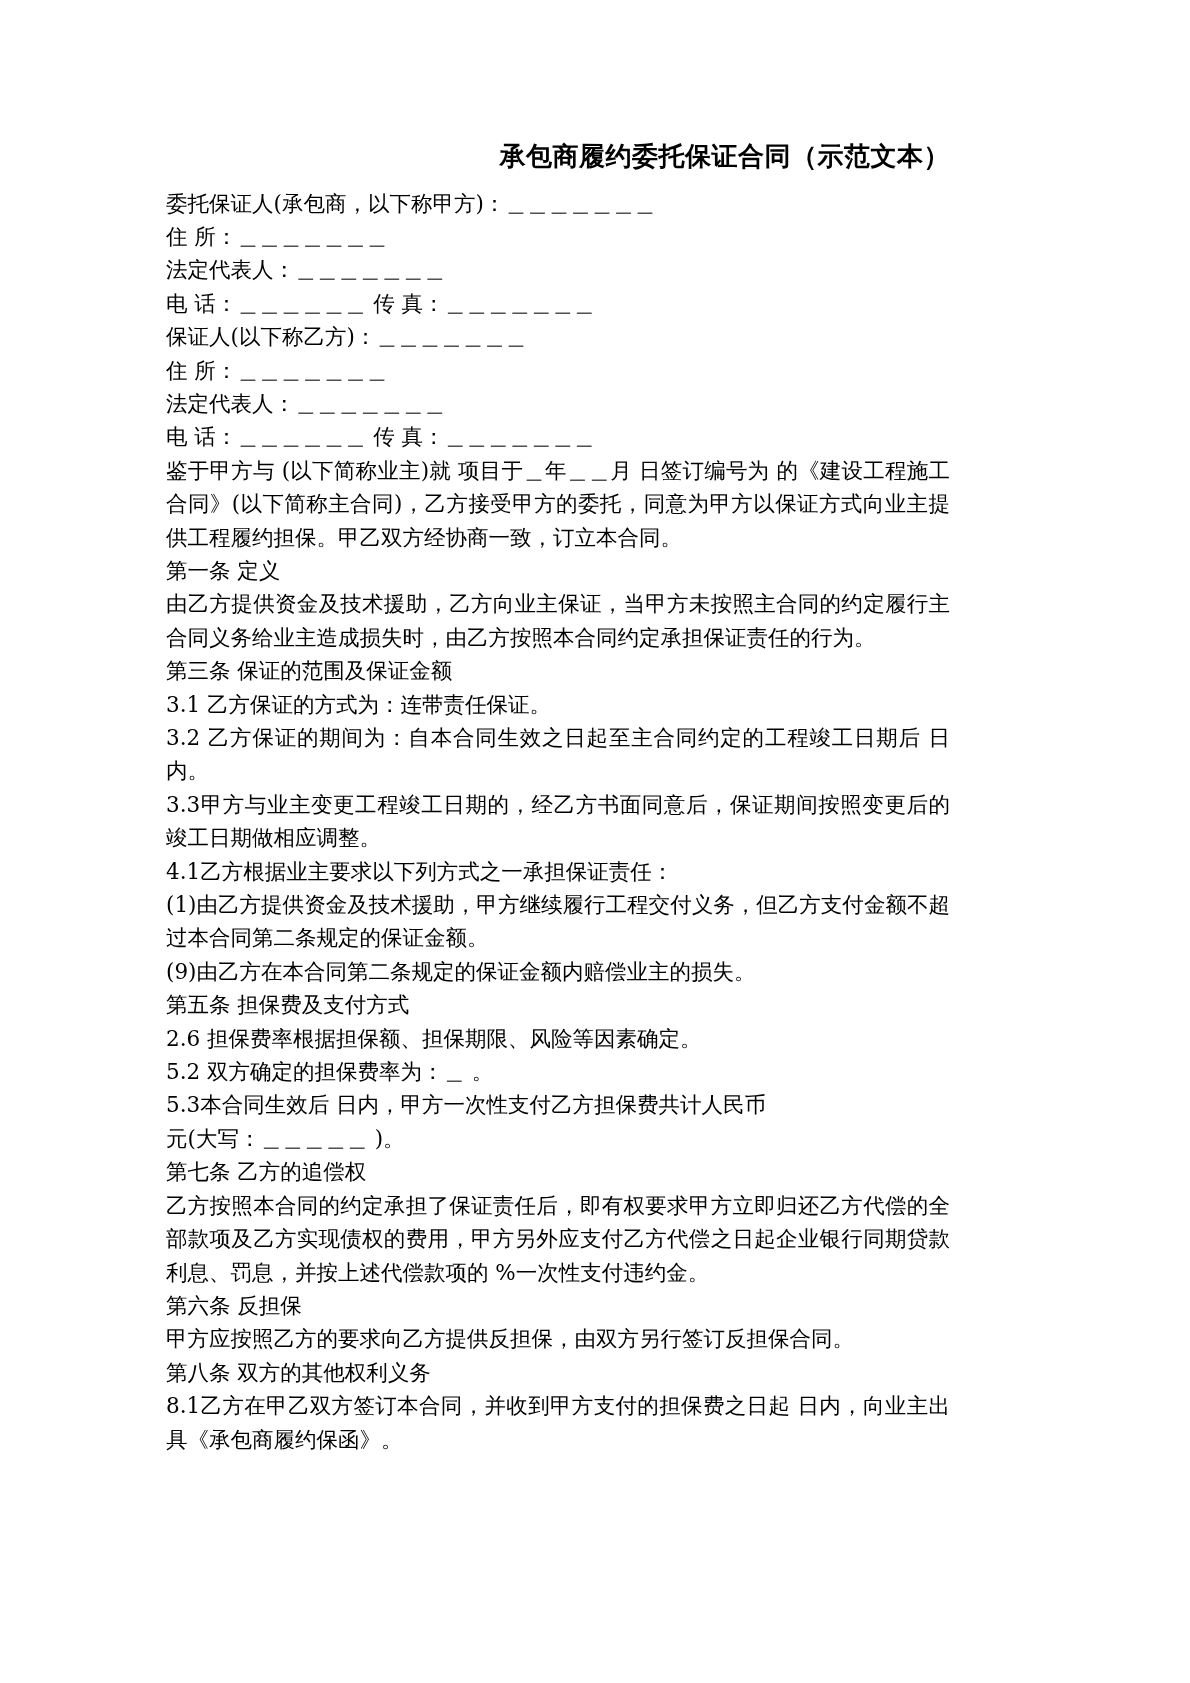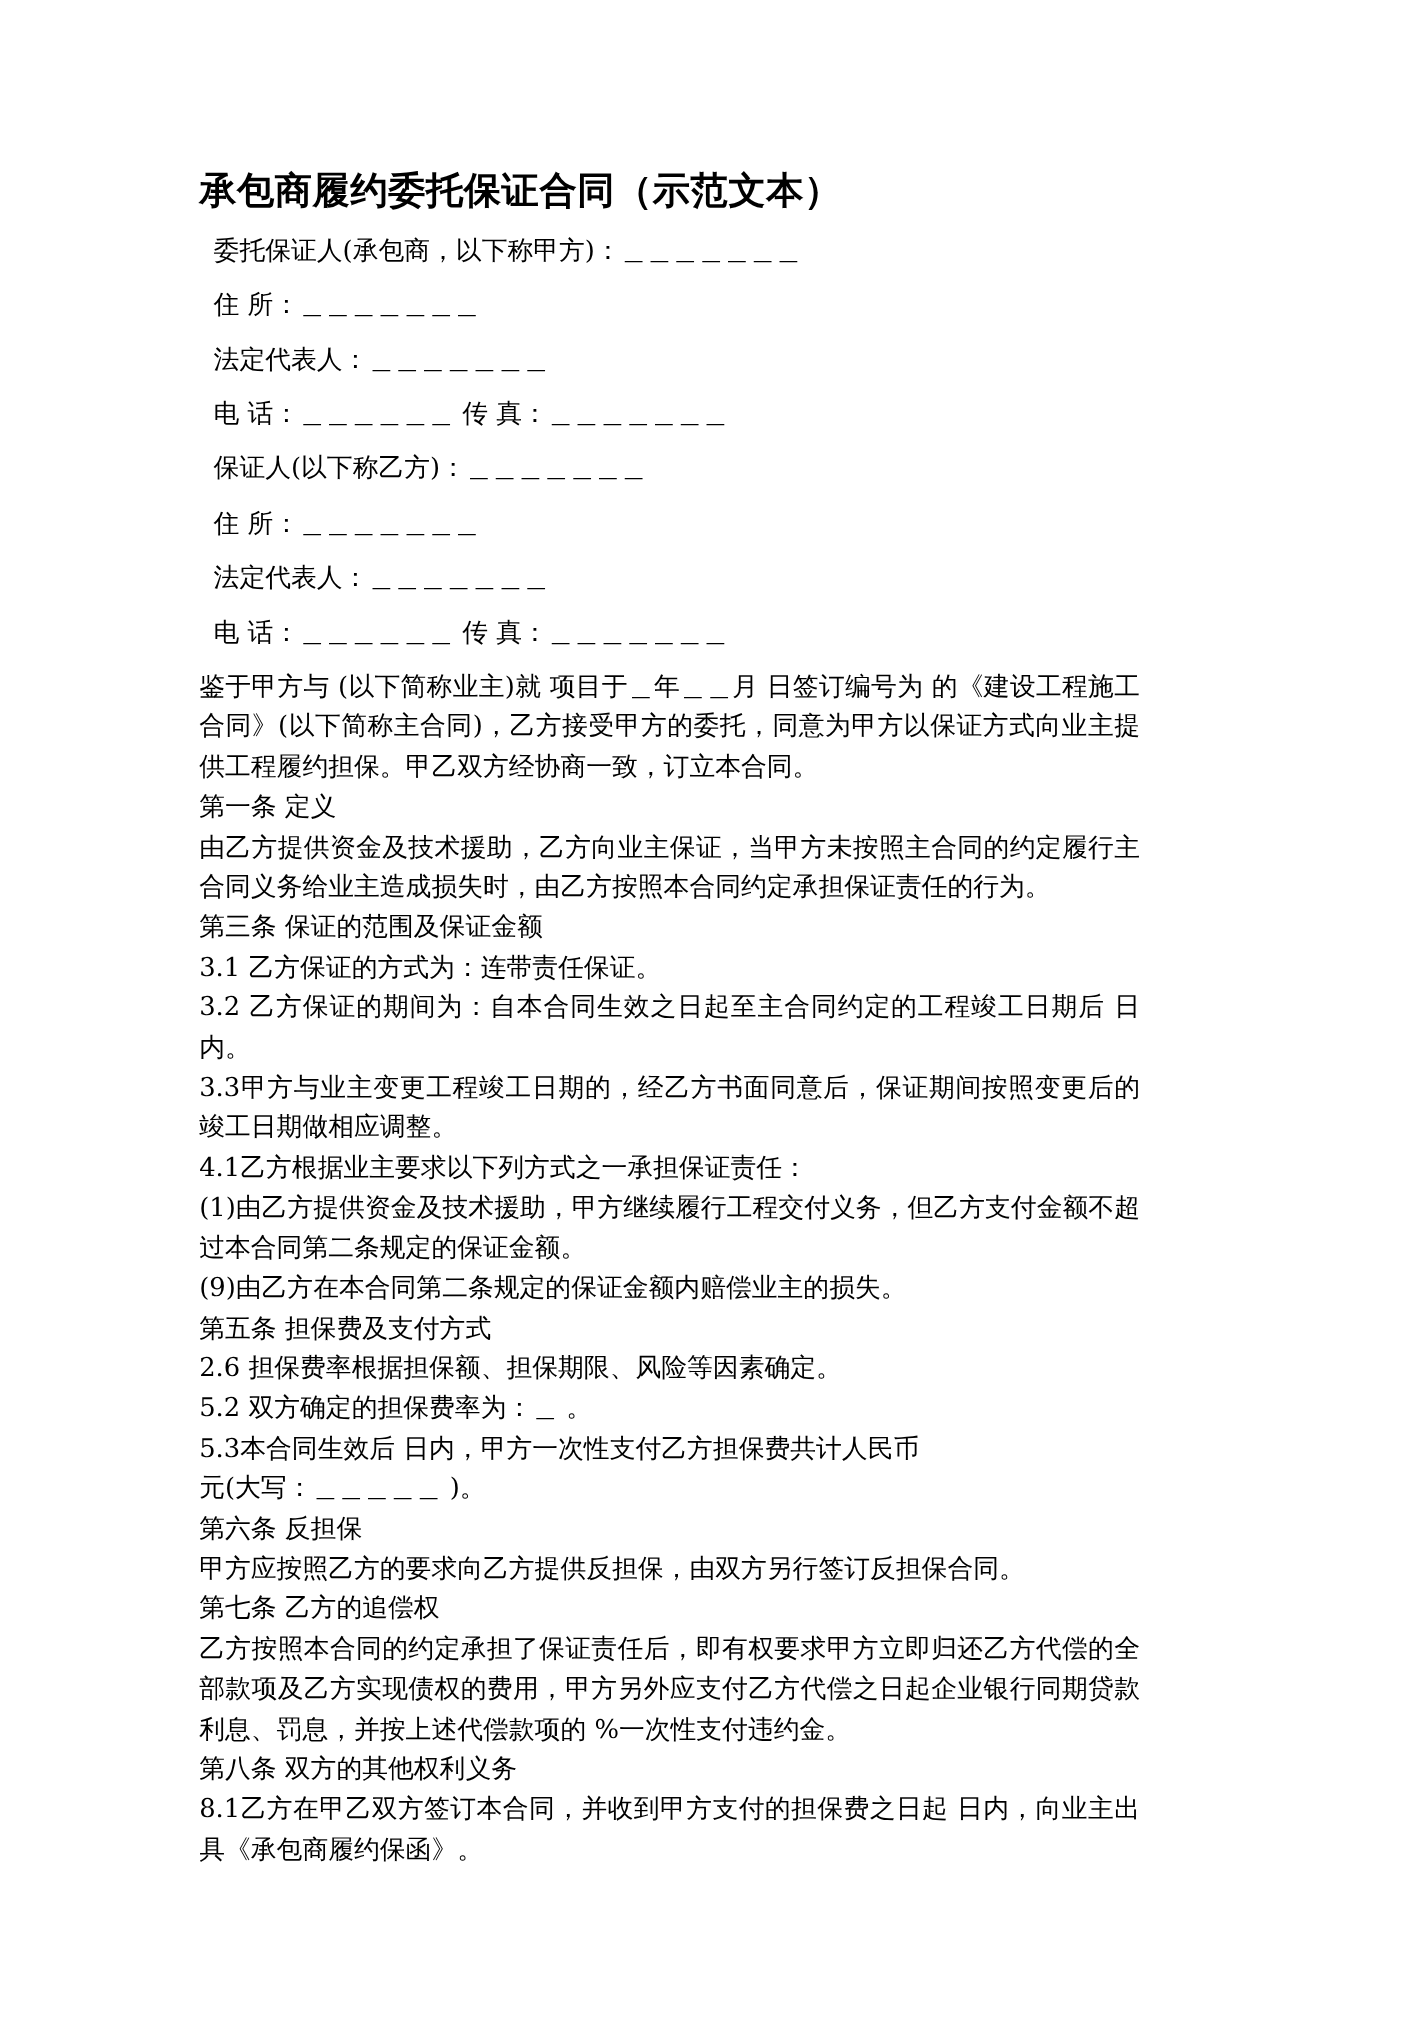--- a/index.html
+++ b/index.html
@@ -21,36 +21,36 @@
     overflow: hidden;
     box-sizing: border-box;
   }
   .content {
     position: absolute;
     left: 166px;
     top: 140px;
     width: 784px;
   }
   .doc-title {
-    font-size: 31px;
+    font-size: 26px;
     font-weight: bold;
     line-height: 1.25;
-    text-align: left;
+    text-align: right;
     letter-spacing: 0.5px;
     margin: 0 0 14px 0;
     white-space: nowrap;
   }
   .body-block {
     font-size: 21.5px;
     line-height: 33.4px;
     text-align: justify;
     text-justify: inter-ideograph;
   }
   .line {
-    margin: 12px;
+    margin: 0;
     padding: 0;
     white-space: pre-wrap;
     word-break: break-all;
   }
   .para {
     margin: 0;
     padding: 0;
     text-align: justify;
     text-justify: inter-ideograph;
     word-break: break-all;
@@ -108,27 +108,27 @@
 
       <div>
         <div class="heading-line">第五条 担保费及支付方式</div>
         <p class="para">2.6 担保费率根据担保额、担保期限、风险等因素确定。</p>
         <p class="para">5.2 双方确定的担保费率为：＿ 。</p>
         <p class="para">5.3本合同生效后 日内，甲方一次性支付乙方担保费共计人民币</p>
         <p class="para">元(大写：＿＿＿＿＿ )。</p>
       </div>
 
       <div>
-        <div class="heading-line">第六条 反担保</div>
-        <p class="para">甲方应按照乙方的要求向乙方提供反担保，由双方另行签订反担保合同。</p>
+        <div class="heading-line">第七条 乙方的追偿权</div>
+        <p class="para">乙方按照本合同的约定承担了保证责任后，即有权要求甲方立即归还乙方代偿的全部款项及乙方实现债权的费用，甲方另外应支付乙方代偿之日起企业银行同期贷款利息、罚息，并按上述代偿款项的 %一次性支付违约金。</p>
       </div>
 
       <div>
-        <div class="heading-line">第七条 乙方的追偿权</div>
-        <p class="para">乙方按照本合同的约定承担了保证责任后，即有权要求甲方立即归还乙方代偿的全部款项及乙方实现债权的费用，甲方另外应支付乙方代偿之日起企业银行同期贷款利息、罚息，并按上述代偿款项的 %一次性支付违约金。</p>
+        <div class="heading-line">第六条 反担保</div>
+        <p class="para">甲方应按照乙方的要求向乙方提供反担保，由双方另行签订反担保合同。</p>
       </div>
 
       <div>
         <div class="heading-line">第八条 双方的其他权利义务</div>
         <p class="para">8.1乙方在甲乙双方签订本合同，并收到甲方支付的担保费之日起 日内，向业主出具《承包商履约保函》。</p>
       </div>
 
     </div>
   </div>
 </div>

